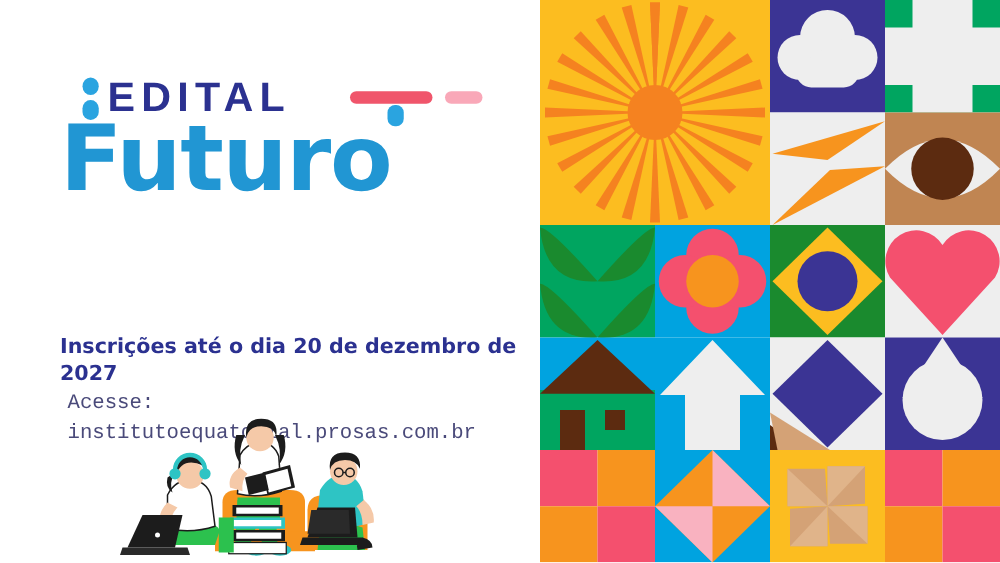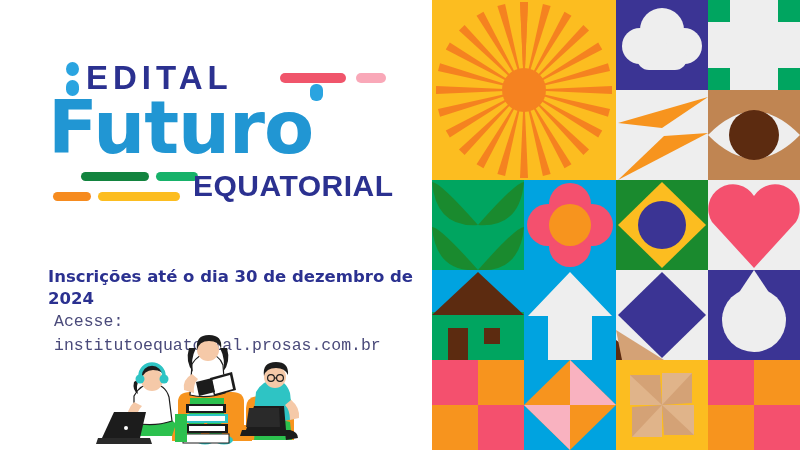--- a/index.html
+++ b/index.html
@@ -66,32 +66,25 @@
             <div class="d2"></div>
         </div>
         <div class="edital-word">EDITAL</div>
         <div class="bar-red"></div>
         <div class="bar-pink"></div>
         <div class="tick-blue"></div>
       </div>
 
       <div class="jornada-word">Futuro</div>
 
-      <div class="eq-row">
-        <div class="bar-green-dk"></div>
-        <div class="bar-green-lt"></div>
-        <div class="bar-orange"></div>
-        <div class="bar-yellow"></div>
-        <div class="eq-word">EQUATORIAL</div>
-      </div>
     </div>
 
 
     <div class="cta">
-      <div class="cta-line1">Inscrições até o dia 30 de dezembro de 2024</div>
+      <div class="cta-line1">Inscrições até o dia 20 de dezembro de 2027</div>
       <div class="cta-line2">Acesse: institutoequatorial.prosas.com.br</div>
     </div>
 
     <div class="illus">
       <svg viewBox="0 0 240 120" width="240" height="120">
 
         <path d="M92 72 q0 -10 12 -10 h42 q12 0 12 10 v38 h-66 z" fill="#f7941e"></path>
         <path d="M160 78 q0 -12 14 -12 h20 q14 0 14 14 v30 h-48 z" fill="#f7941e"></path>
         <rect x="86" y="95" width="80" height="16" fill="#f7941e"></rect>
 

